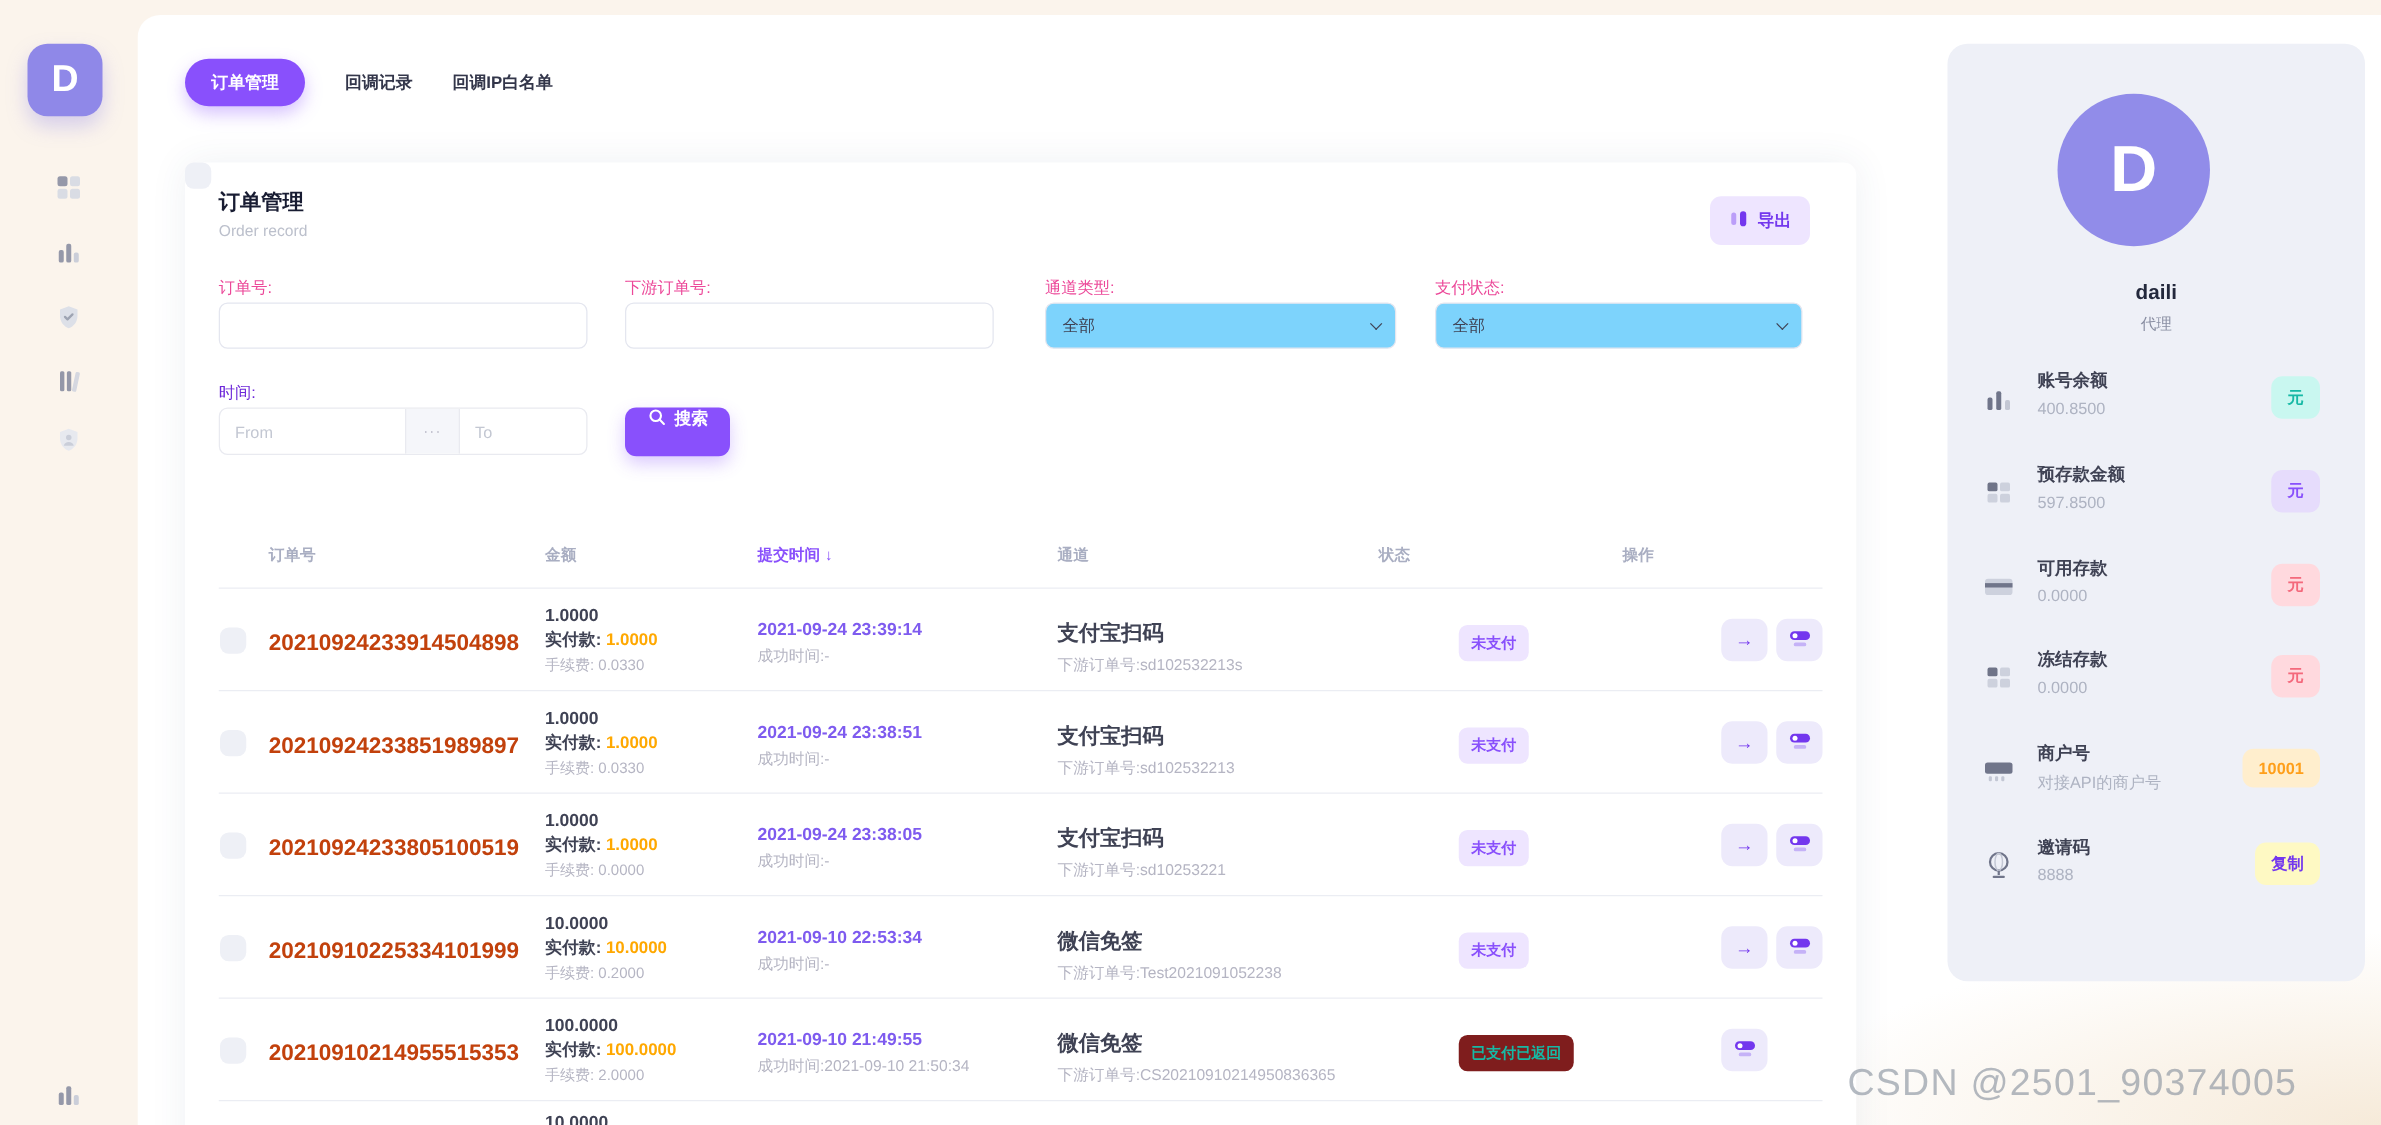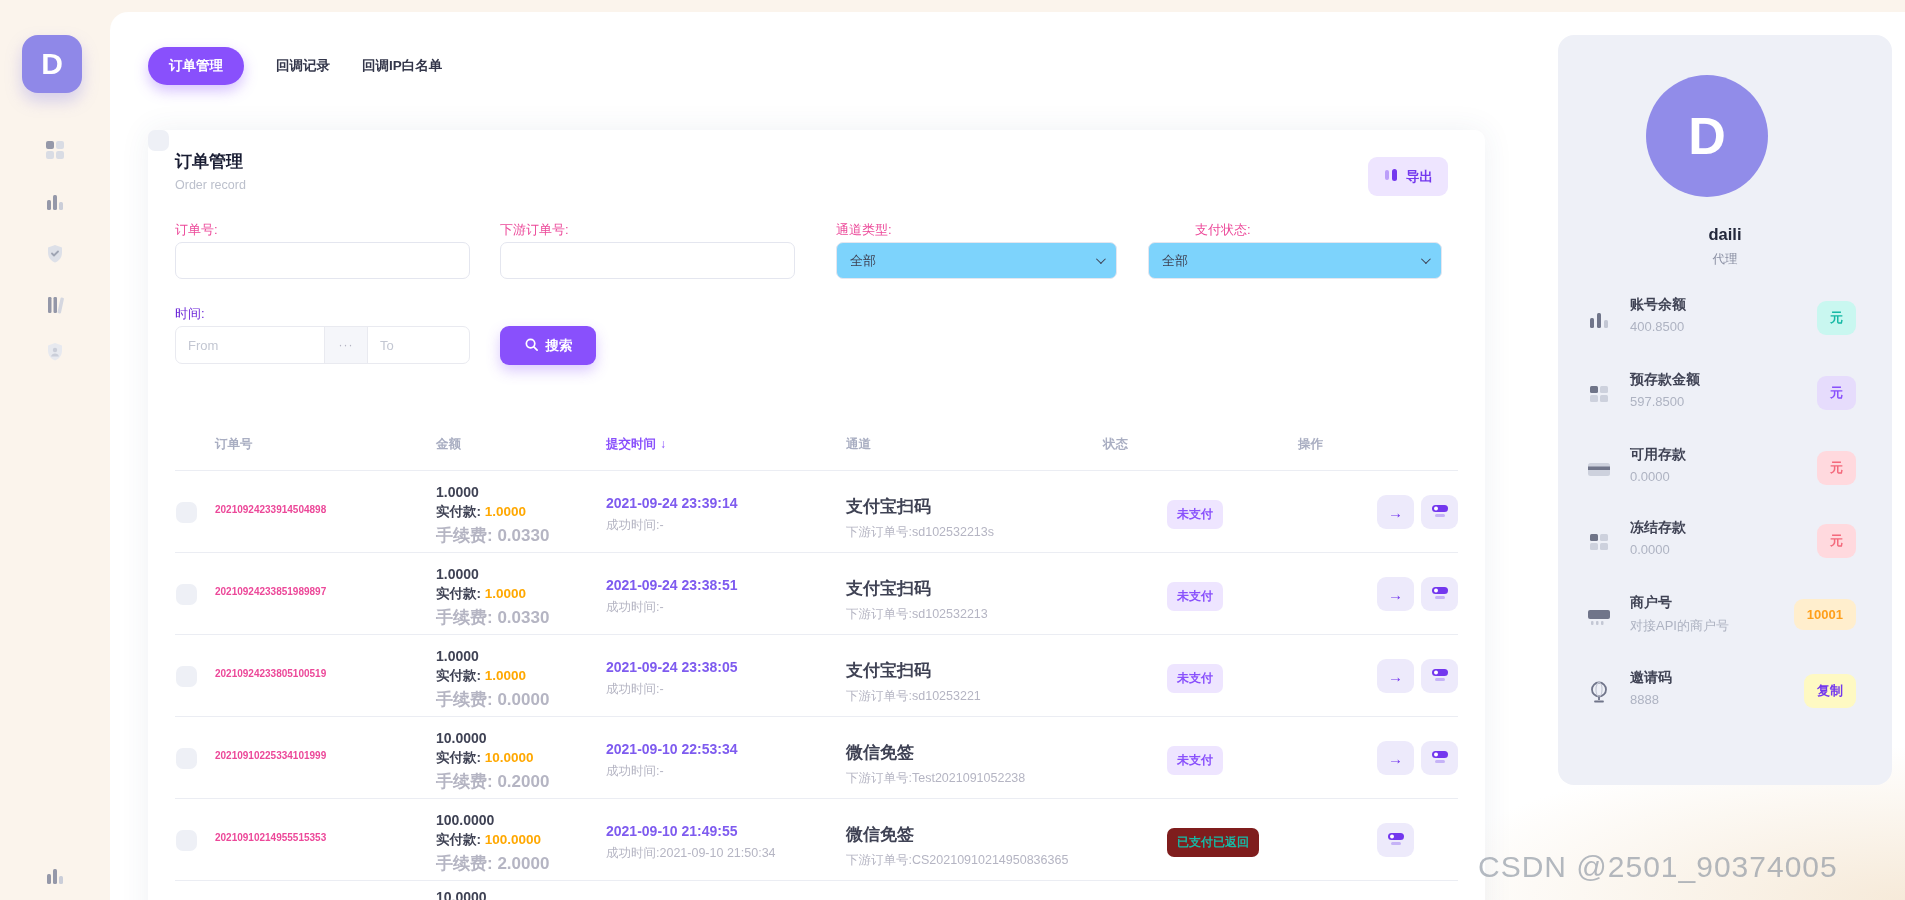--- a/index.html
+++ b/index.html
@@ -41,21 +41,21 @@
   }
   .card-title{ position:absolute; left:27px; top:20px; font-size:17px; font-weight:bold; color:#181c32; }
   .card-sub{ position:absolute; left:27px; top:48px; font-size:12.5px; color:#bcc0cc; }
   .export-btn{
     position:absolute; left:1220px; top:27px; width:80px; height:39px;
     background:#eee5ff; border:none; border-radius:9px; color:#7337ee;
     font-family:inherit; font-weight:bold; font-size:13.5px;
     display:flex; align-items:center; justify-content:center; gap:7px; cursor:pointer;
   }
   .f-label{ position:absolute; top:91px; font-size:13px; color:#ec4899; }
-  .f-label.l1{ left:27px; } .f-label.l2{ left:352px; } .f-label.l3{ left:688px; } .f-label.l4{ left:1047px; }
+  .f-label.l1{ left:27px; } .f-label.l2{ left:352px; } .f-label.l3{ left:688px; } .f-label.l4{ left:1000px; }
   .f-input{
     position:absolute; top:112px; height:37px; border:1px solid #e4e6ef; border-radius:7px;
     background:#fff; font-family:inherit; font-size:13px; color:#3f4254; padding:0 12px; outline:none;
   }
   input::placeholder{ color:#c3c7d2; }
   .f-input.i1{ left:27px; width:295px; } .f-input.i2{ left:352px; width:295px; }
   .f-select{
     position:absolute; top:112px; height:37px; border:1px solid #e4e6ef; border-radius:7px;
     background:#7dd3fc; font-size:13px; color:#3f4254;
     display:flex; align-items:center; justify-content:space-between; padding:0 13px; cursor:pointer;
@@ -67,42 +67,42 @@
     position:absolute; left:27px; top:196px; width:295px; height:38px;
     border:1px solid #e9eaf0; border-radius:7px; display:flex; overflow:hidden; background:#fff;
   }
   .range input{ border:none; outline:none; font-family:inherit; font-size:13px; color:#3f4254; padding:0 12px; width:148px; background:transparent; }
   .range .sep{
     width:44px; background:#f5f6fa; border-left:1px solid #e9eaf0; border-right:1px solid #e9eaf0;
     display:flex; align-items:center; justify-content:center; color:#b5b5c3; font-size:12px; letter-spacing:1px; flex:none;
   }
   .range input.to{ flex:1; width:auto; }
   .search-btn{
-    position:absolute; left:352px; top:196px; width:96px; height:39px;
+    position:absolute; left:352px; top:196px; width:84px; height:39px;
     background:#8950fc; border:none; border-radius:9px; color:#fff;
     font-family:inherit; font-weight:bold; font-size:13.5px;
-    display:flex; align-items:center; justify-content:center; gap:7px; cursor:pointer;
+    display:flex; align-items:flex-start; justify-content:center; gap:7px; cursor:pointer;
     box-shadow:0 6px 14px rgba(137,80,252,.3);
   }
   
   .th{ position:absolute; top:306px; font-size:12.5px; font-weight:600; color:#a9aec2; }
   .th-check{ left:28px; top:301px; width:21px; height:21px; background:#eef0f6; border-radius:7px; cursor:pointer; }
   .th.order{ left:67px; } .th.amount{ left:288px; }
   .th.time{ left:458px; color:#8950fc; font-weight:bold; cursor:pointer; }
   .th.channel{ left:698px; } .th.status{ left:955px; } .th.action{ left:1150px; }
   .sortarrow{ font-size:12px; margin-left:4px; }
   .rows{ position:absolute; left:0; top:340px; width:100%; }
   .trow{ position:relative; height:82px; margin:0 27px; border-top:1px solid #ebedf3; }
   .cb{ position:absolute; left:1px; top:31px; width:21px; height:21px; background:#eef0f6; border-radius:7px; cursor:pointer; }
-  .c-order{ position:absolute; left:40px; top:33px; font-size:10px; font-weight:bold; color:#ec4899; }
+  .c-order{ position:absolute; left:40px; top:33px; font-size:18px; font-weight:bold; color:#c2410c; }
   .c-amount{ position:absolute; left:261px; top:13px; }
   .amt{ font-size:14px; font-weight:bold; color:#3f4254; margin-bottom:3px; }
   .paid{ font-size:13.5px; font-weight:bold; color:#3f4254; margin-bottom:3px; }
   .paid .pv{ color:#ffa800; }
-  .fee{ font-size:17px; color:#b5b5c3;font-weight:bold; }
+  .fee{ font-size:12px; color:#b5b5c3; }
   .c-time{ position:absolute; left:431px; top:24px; }
   .t1{ font-size:14px; font-weight:bold; color:#7e5bef; margin-bottom:6px; }
   .t2{ font-size:12.5px; color:#b5b5c3; }
   .c-channel{ position:absolute; left:671px; top:24px; }
   .ch{ font-size:17px; font-weight:bold; color:#3f4254; margin-bottom:6px; }
   .ds{ font-size:12.5px; color:#b5b5c3; }
   .c-status{ position:absolute; left:992px; top:29px; }
   .badge{ display:inline-block; padding:6px 10px; border-radius:7px; font-size:12px; font-weight:bold; }
   .badge-purple{ background:#eee5ff; color:#8950fc; }
   .badge-teal{ background:#7f1d1d; color:#16b9a5; }

